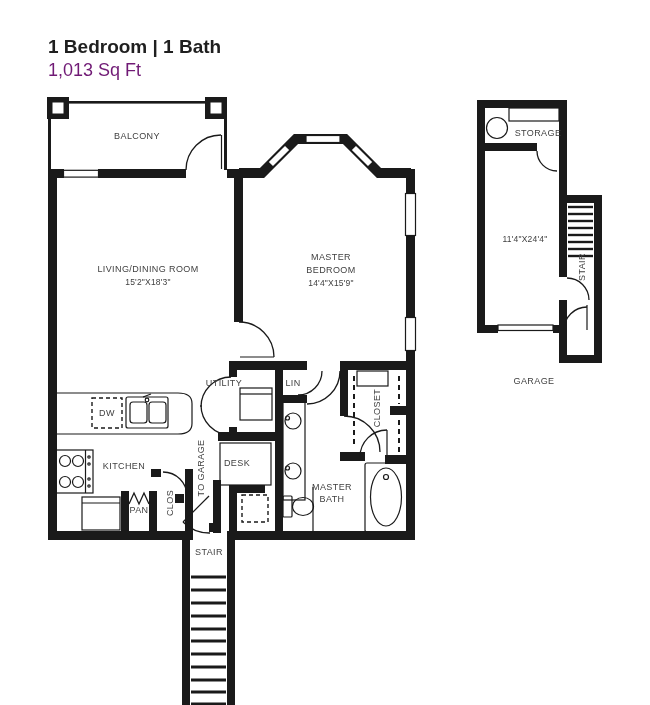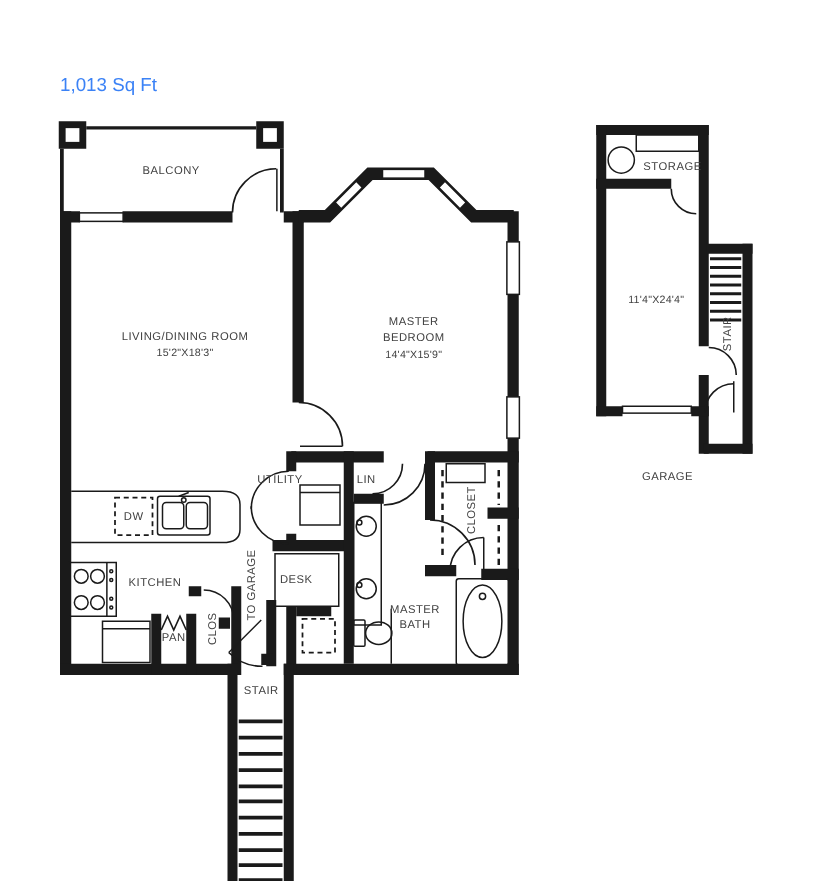--- a/index.html
+++ b/index.html
@@ -1,38 +1,39 @@
 <!DOCTYPE html>
 <html style="--wall: #1a1a1a; --ink: #414141; --bg: #ffffff;"><head>
 <meta charset="utf-8">
 <style>
   :root{ --wall:#1a1a1a; --ink:#414141; --bg:#ffffff; }
   html,body{margin:0;padding:0;background:var(--bg);}
   .page{position:relative;width:650px;height:705px;background:var(--bg);overflow:hidden;
         font-family:"Liberation Sans", sans-serif;}
   .title{position:absolute;left:48px;top:36px;font-size:19px;font-weight:bold;color:#1f1f1f;}
-  .subtitle{position:absolute;left:48px;top:60px;font-size:15px;color:#3b82f6;}
+  .subtitle{position:absolute;left:48px;top:60px;font-size:18px;color:#701a75;}
   svg{position:absolute;left:0;top:0;}
   .wall{fill:var(--wall);}
   .tline{stroke:var(--wall);stroke-width:1.2;fill:none;}
   .tline-w{stroke:var(--wall);stroke-width:1.2;fill:#fff;}
   .arc{stroke:var(--wall);stroke-width:1.3;fill:none;}
   .dash{stroke:var(--wall);stroke-width:1.4;fill:none;stroke-dasharray:4 3;}
   .rod{stroke:var(--wall);stroke-width:2;fill:none;stroke-dasharray:5 4;}
   .tread{stroke:var(--wall);stroke-width:3;}
   .gtread{stroke:var(--wall);stroke-width:2.4;}
   .lbl{fill:var(--ink);font-family:"Liberation Sans", sans-serif;font-size:9px;
        letter-spacing:0.4px;text-anchor:middle;}
   .dims{fill:var(--ink);font-family:"Liberation Sans", sans-serif;font-size:8.5px;
         letter-spacing:0.2px;text-anchor:middle;}
 </style>
 </head>
 <body>
 
 <div class="page">
+  <div class="title">1 Bedroom | 1 Bath</div>
   <div class="subtitle">1,013 Sq Ft</div>
 
   <svg width="650" height="705" viewBox="0 0 650 705">
 
     <g class="wall">
 
       <rect x="48" y="169" width="9" height="371"></rect>
       <rect x="48" y="531" width="142" height="9"></rect>
       <rect x="227" y="531" width="188" height="9"></rect>
       <rect x="406" y="169" width="9" height="371"></rect>

